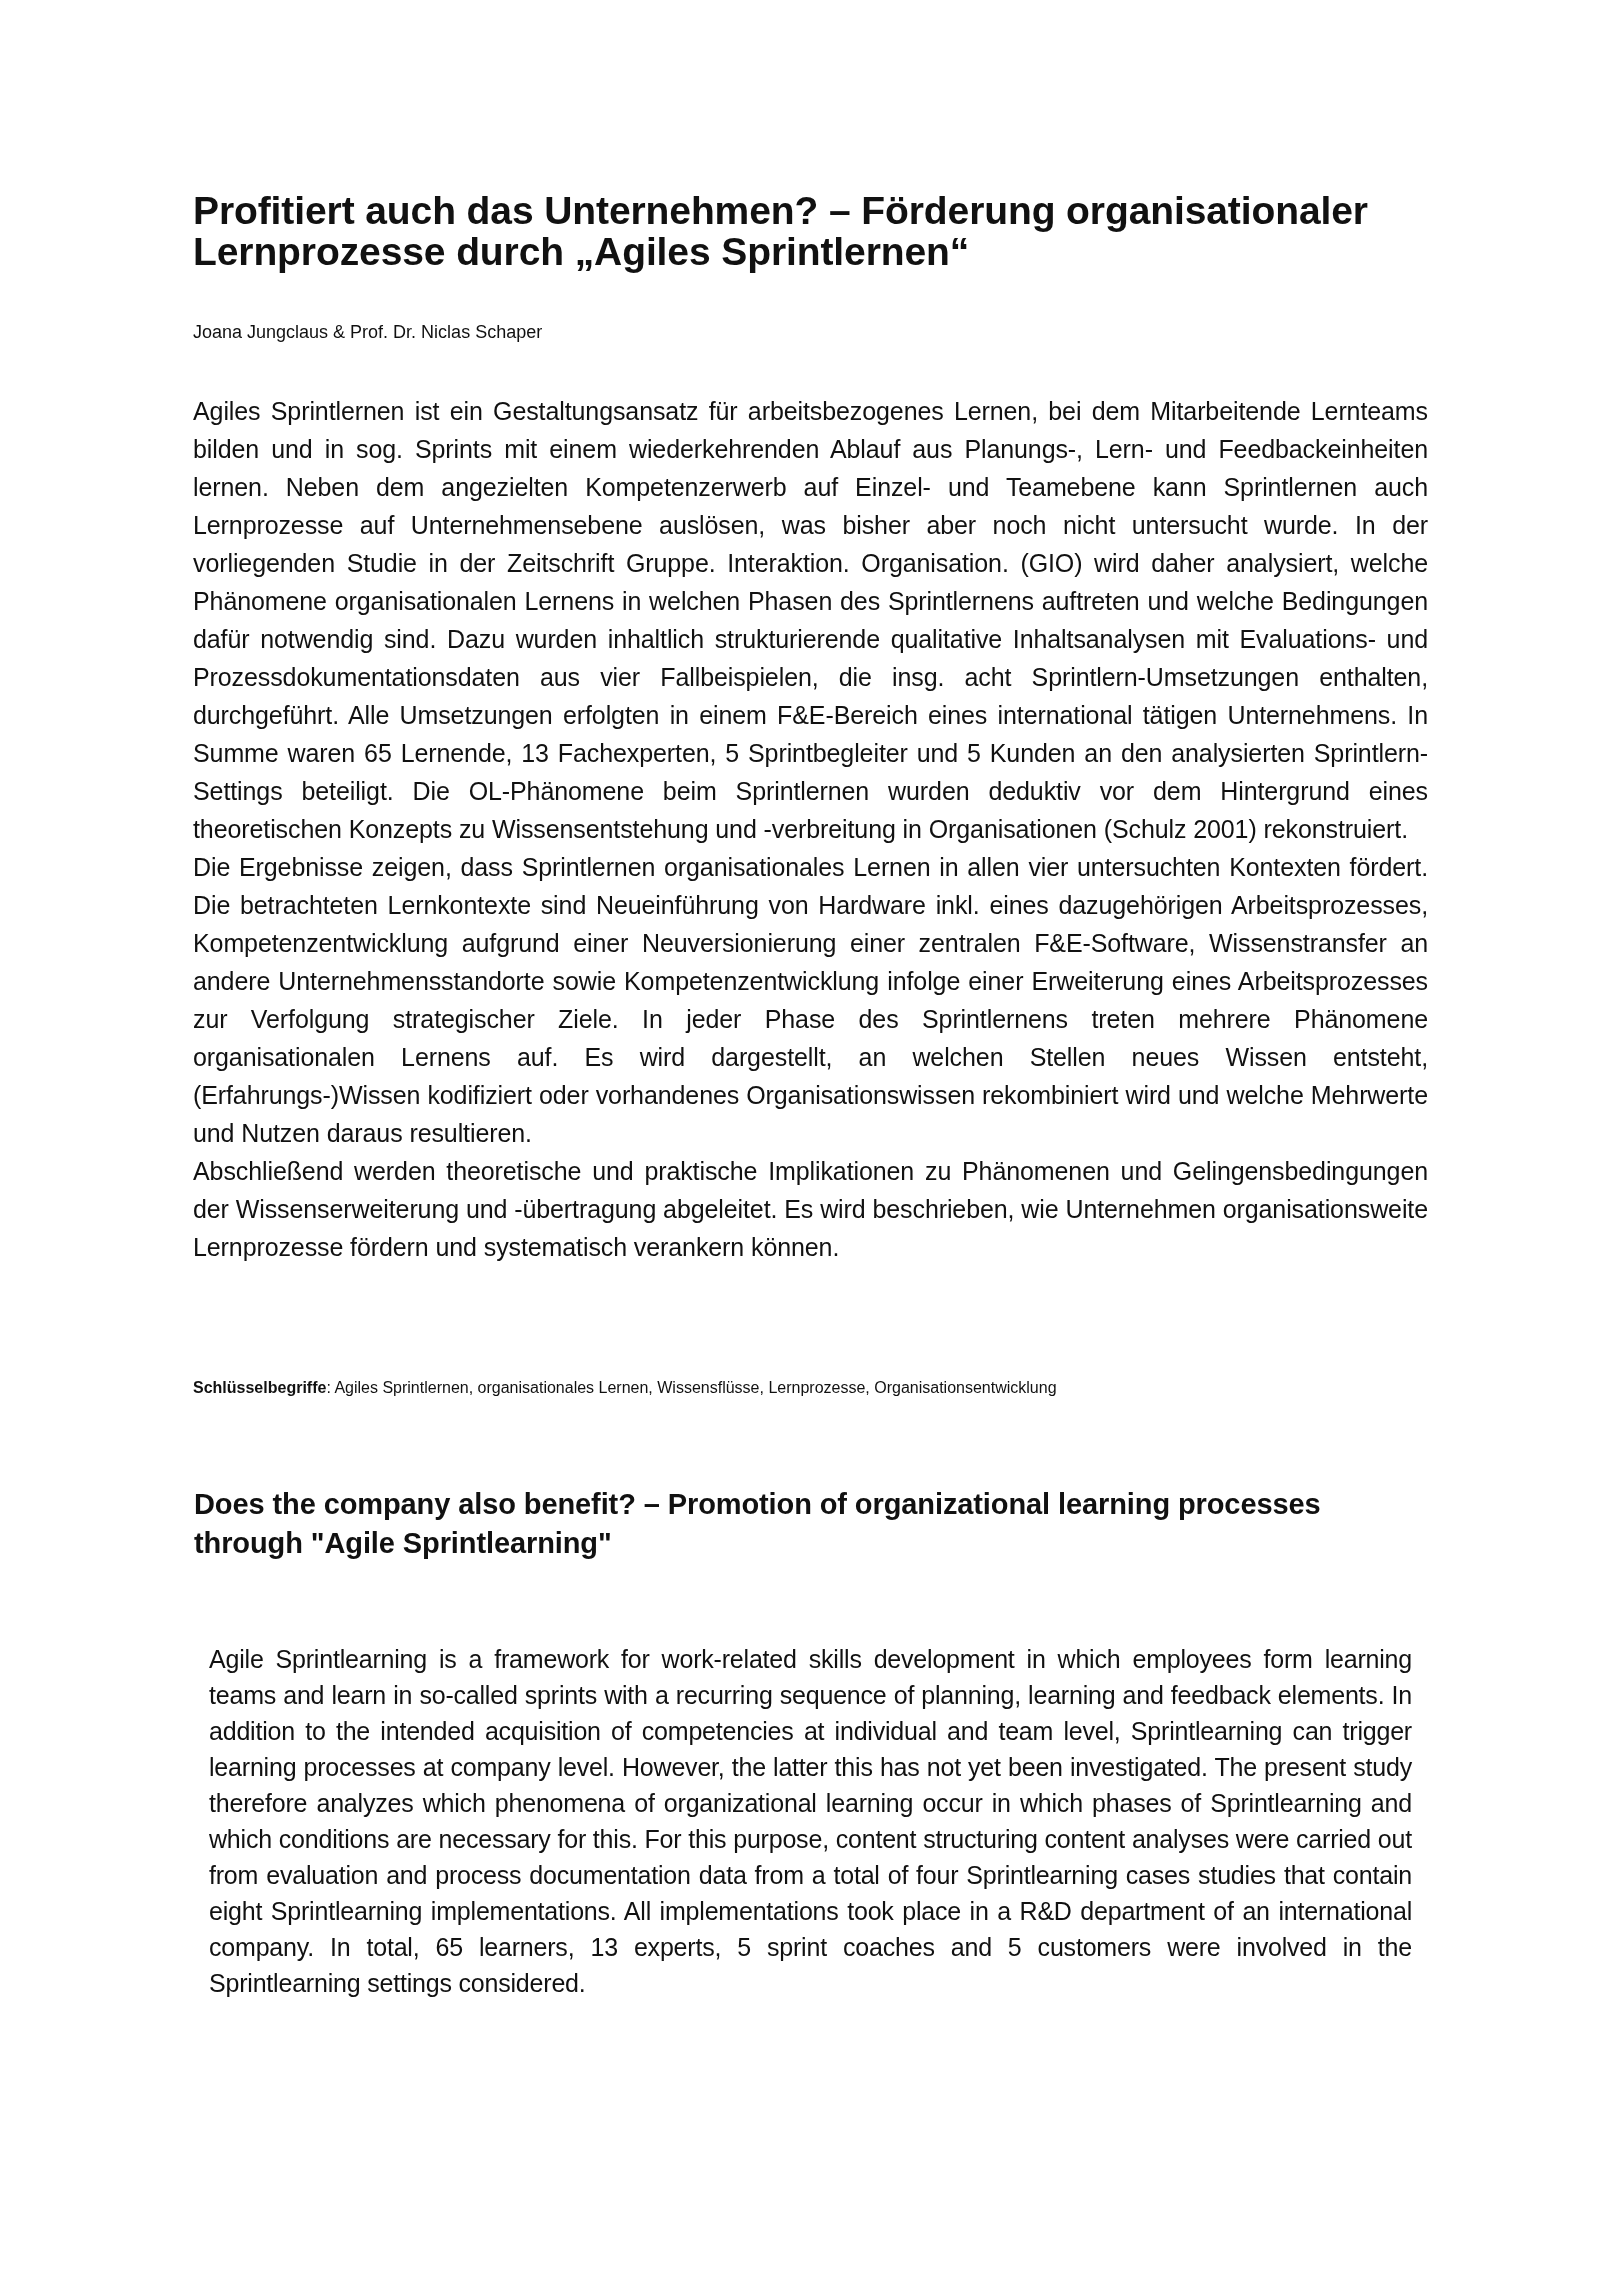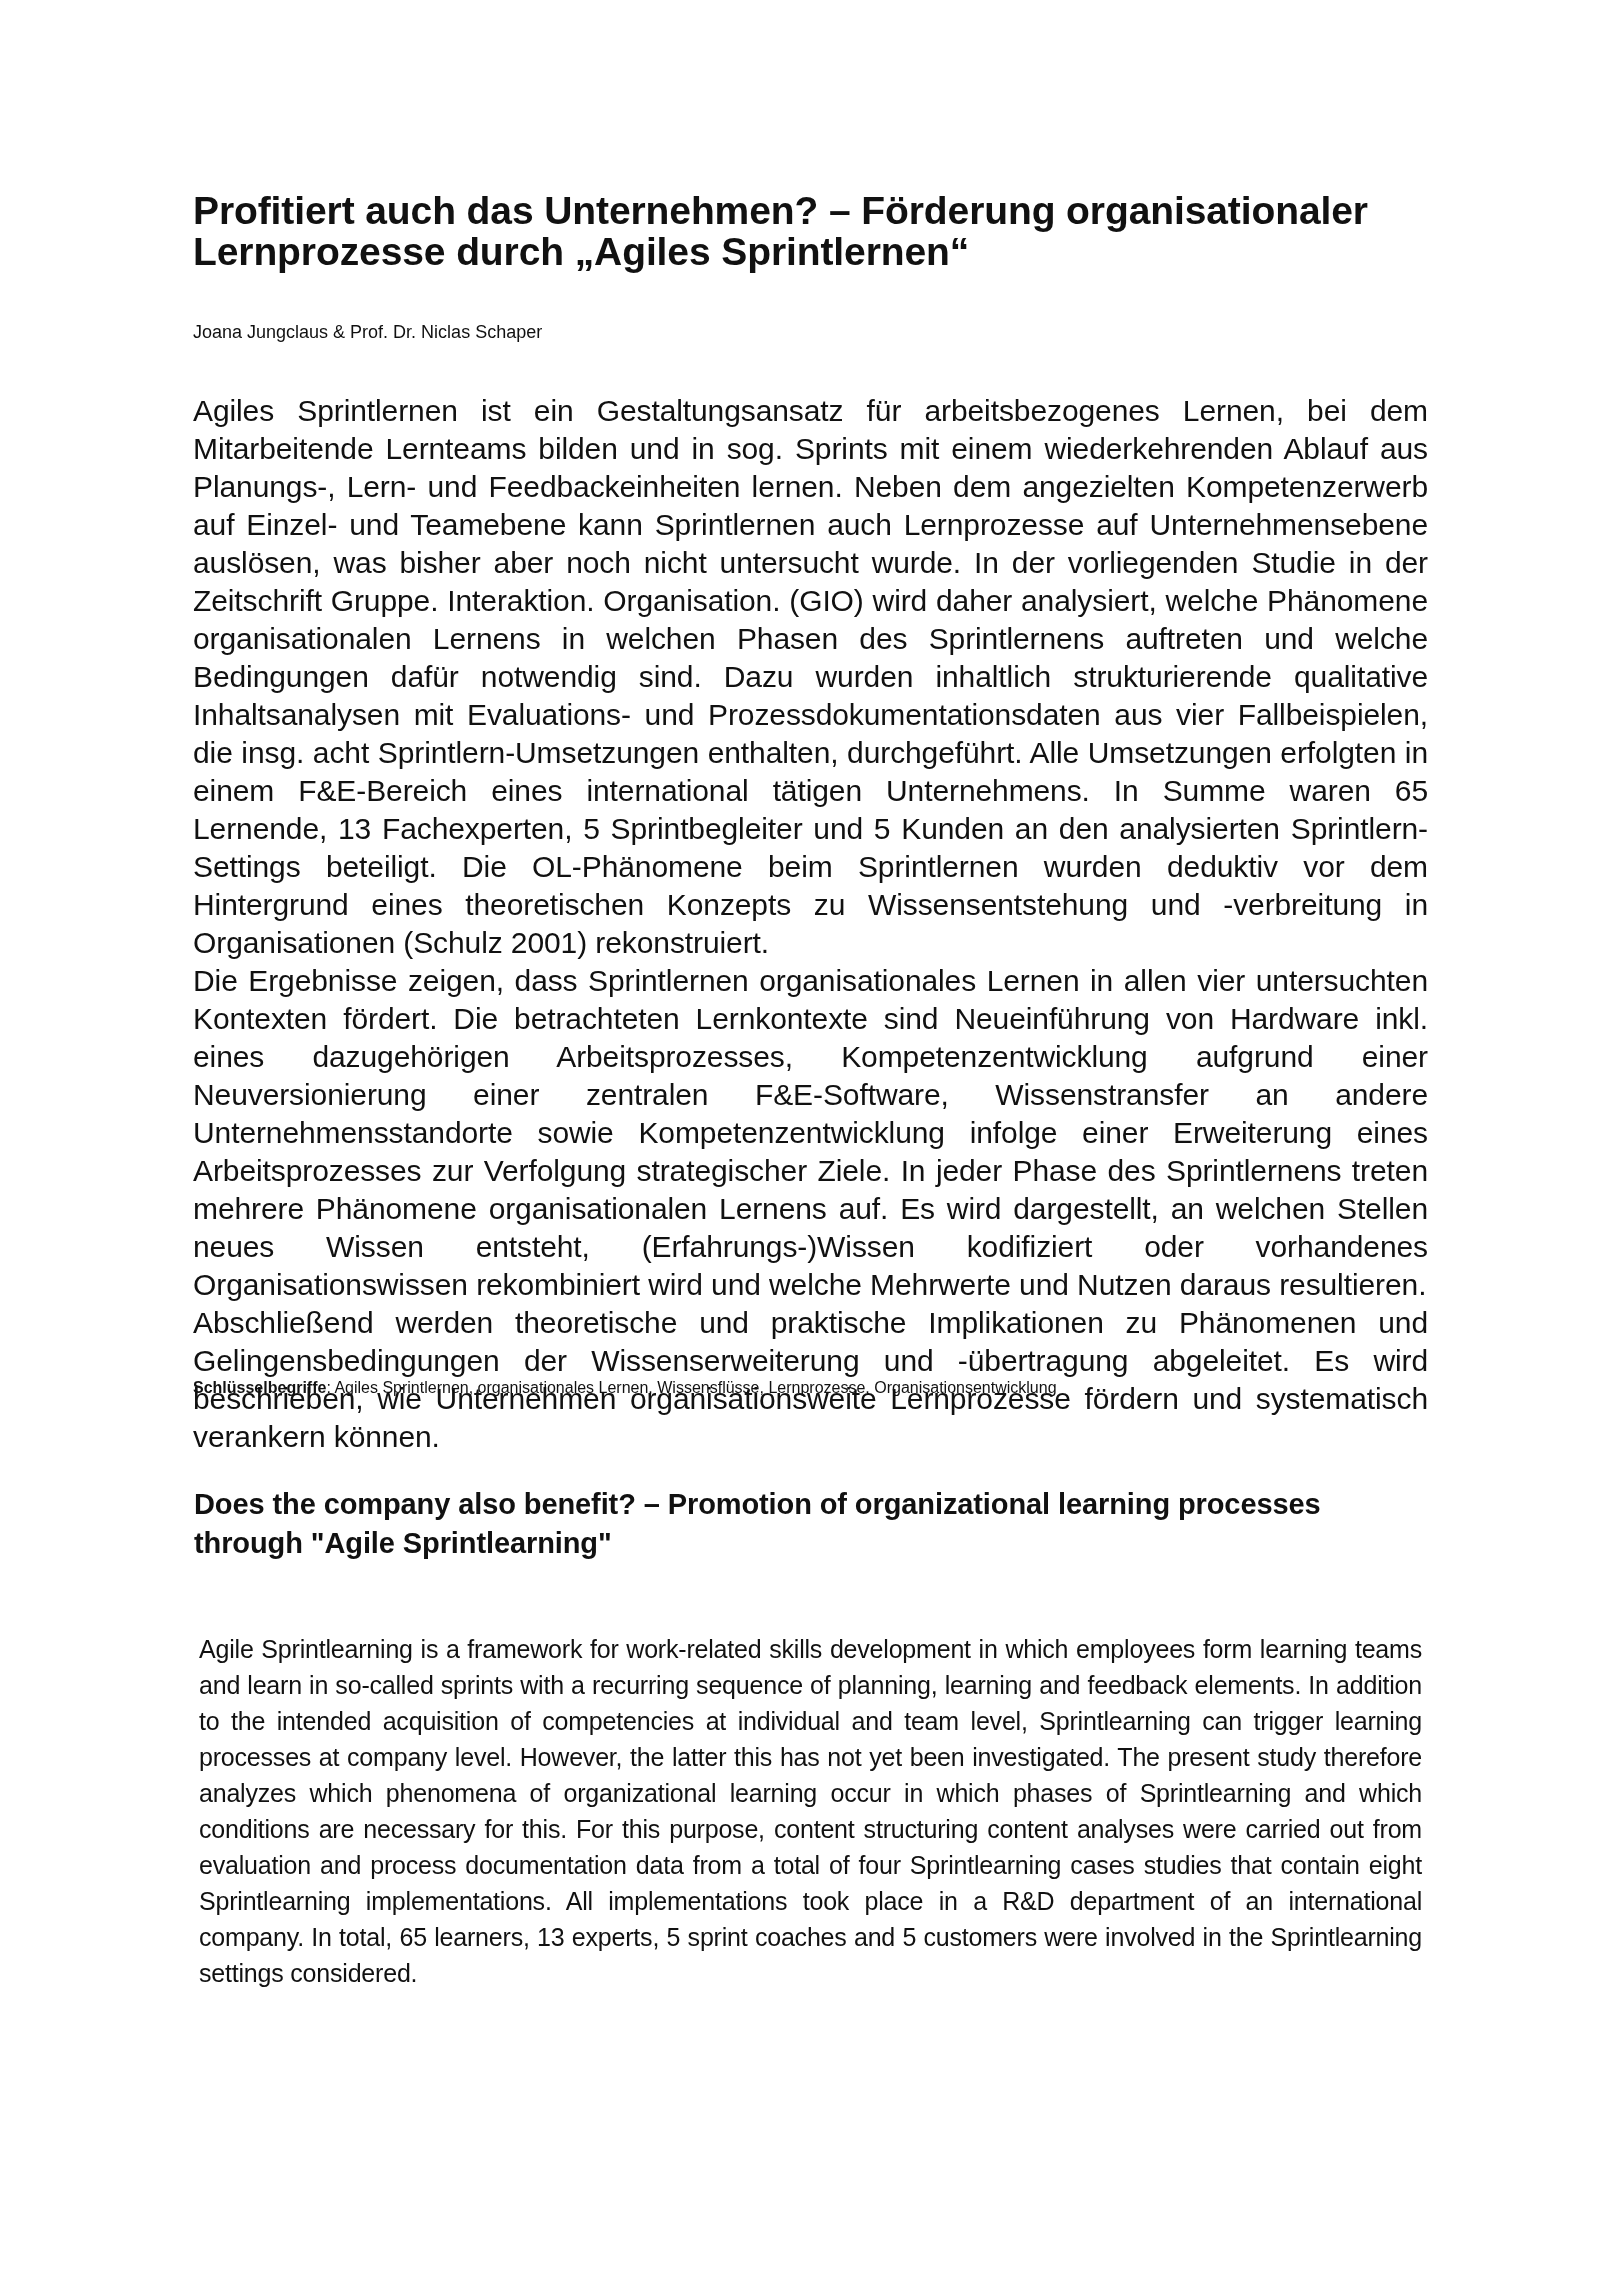--- a/index.html
+++ b/index.html
@@ -30,35 +30,35 @@
       font-weight: bold;
       font-size: 29px;
       line-height: 39px;
       letter-spacing: -0.1px;
     }
     .authors {
       font-size: 18px;
       line-height: 37px;
     }
     .body-de {
-      font-size: 30px;
+      font-size: 25px;
       line-height: 38px;
       text-align: justify;
       letter-spacing: -0.1px;
     }
     .body-de p {
       margin: 0;
     }
     .body-en {
       font-size: 25px;
       line-height: 36px;
       text-align: justify;
       letter-spacing: -0.2px;
     }
-    .body-en p { margin: 6px; }
+    .body-en p { margin: 16px; }
     .keywords {
       font-size: 16px;
       line-height: 37px;
     }
     .keywords .kw-label {
       font-weight: bold;
     }
   </style>
 </head>
 <body>

